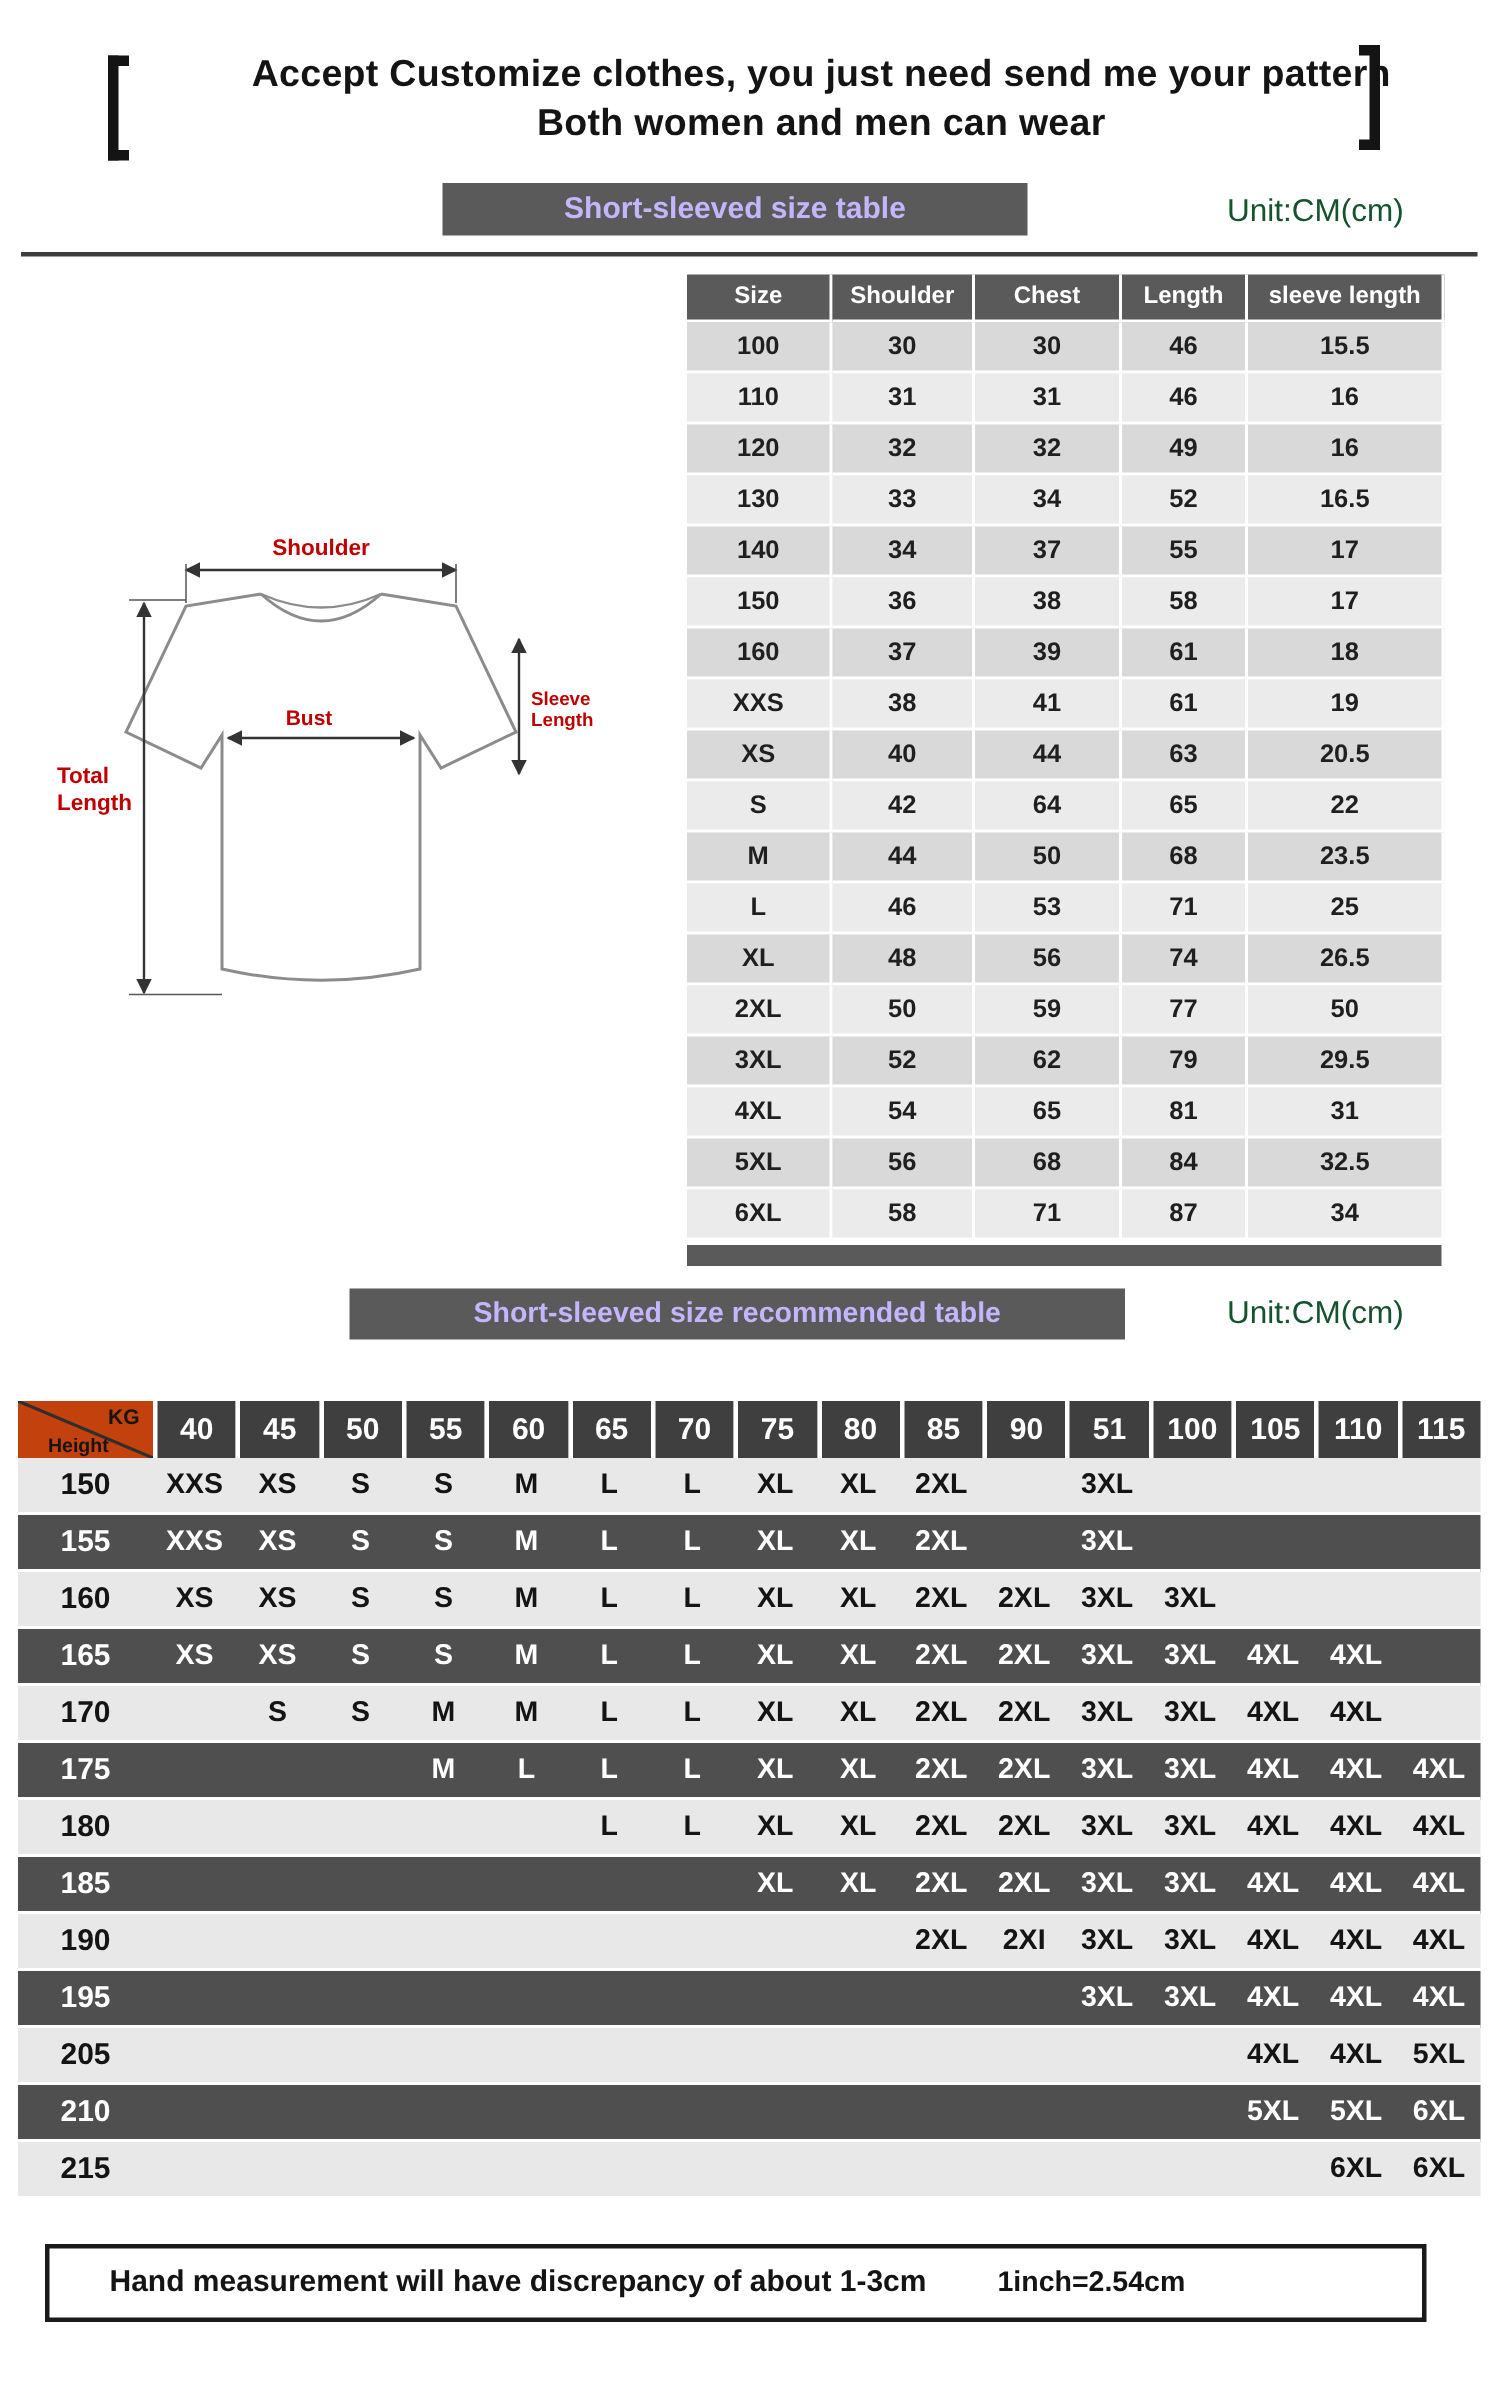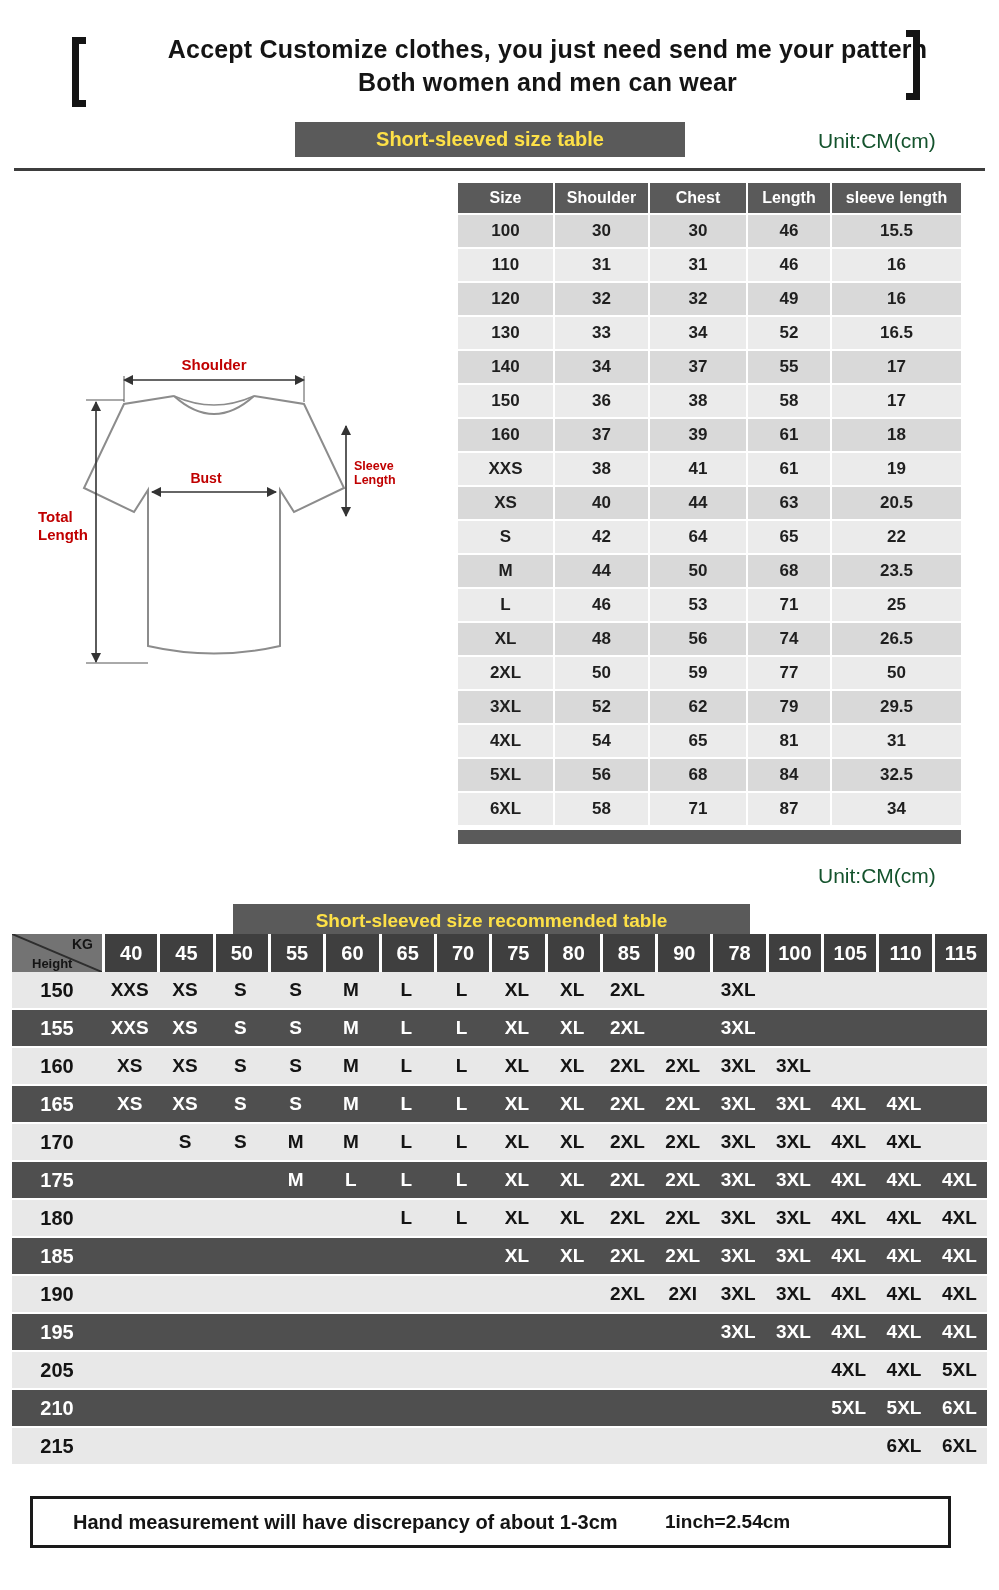--- a/index.html
+++ b/index.html
@@ -6,23 +6,23 @@
 body { background:#ffffff; }
 .page { position:relative; width:999px; height:1590px; background:#fff;
         font-family:"Liberation Sans", sans-serif; color:#141414; overflow:hidden; }
 
 .header-text { position:absolute; top:33px; left:0; width:100%; text-align:center;
                font-size:25px; font-weight:bold; line-height:33px; letter-spacing:0.2px;margin-left:48px; }
 .bracket { position:absolute; width:14px; height:70px; border:7px solid #141414; }
 .bracket.left  { left:72px; top:37px; border-right:none; }
 .bracket.right { left:906px; top:30px; border-left:none; }
 
-.banner { position:absolute; background:#5a5a5a; color:#fde047; font-weight:bold; text-align:center; }
+.banner { position:absolute; background:#5a5a5a; color:#c4b5fd; font-weight:bold; text-align:center; }
 .banner1 { left:295px; top:122px; width:390px; height:35px; font-size:20px; line-height:35px; }
-.banner2 { left:233px; top:904px; width:517px; height:34px; font-size:19px; line-height:34px; }
+.banner2 { left:233px; top:859px; width:517px; height:34px; font-size:19px; line-height:34px; }
 .unit { position:absolute; font-size:21px; font-weight:normal; color:#14532d; }
 .unit1 { left:818px; top:129px; }
 .unit2 { left:818px; top:864px; }
 .hrule { position:absolute; left:14px; top:168px; width:971px; height:3px; background:#3d3d3d; }
 
 .diagram { position:absolute; left:28px; top:350px; }
 .diagram text { font-family:"Liberation Sans", sans-serif; font-weight:bold; }
 .diagram .red { fill:#c00000; }
 
 #size-table { position:absolute; left:458px; top:183px; width:505px;
@@ -31,21 +31,21 @@
                  border-right:2px solid #fff; border-bottom:2px solid #fff; text-align:center;margin-top:40px; }
 #size-table td { font-size:17px; font-weight:bold; color:#1f1f1f; height:34px;
                  border-right:2px solid #fff; border-bottom:2px solid #fff; text-align:center; }
 #size-table tr.odd td  { background:#d9d9d9; }
 #size-table tr.even td { background:#ebebeb; }
 .st-c0{width:97px;} .st-c1{width:95px;} .st-c2{width:98px;} .st-c3{width:84px;} .st-c4{width:131px;}
 .table-bottom-bar { position:absolute; left:458px; top:830px; width:503px; height:14px; background:#5a5a5a; }
 
 #rec-table { position:absolute; left:12px; top:934px; width:975px; }
 .rec-header { display:flex; height:38px; }
-.rec-corner { width:90px; position:relative; background:#737373; }
+.rec-corner { width:90px; position:relative; background:#c2410c; }
 .rec-corner .kg { position:absolute; top:2px; right:9px; font-size:14px; font-weight:bold; }
 .rec-corner .ht { position:absolute; bottom:1px; left:20px; font-size:13px; font-weight:bold; }
 .weights { display:flex; flex:1; }
 .kg-cell { flex:1; background:#3f3f3f; color:#fff; font-weight:bold; font-size:20px;
            text-align:center; line-height:38px; border-left:3px solid #fff; }
 .rec-row { display:flex; height:38px; border-bottom:2px solid #fff; }
 .rec-row.light { background:#e8e8e8; color:#141414; }
 .rec-row.dark  { background:#4f4f4f; color:#fff; }
 .rec-height { width:90px; font-weight:bold; font-size:20px; text-align:center; line-height:36px; }
 .rec-cell { flex:1; font-weight:bold; font-size:19px; text-align:center; line-height:36px; }
@@ -257,21 +257,21 @@
           <div class="kg-cell">45</div>
           <div class="kg-cell">50</div>
           <div class="kg-cell">55</div>
           <div class="kg-cell">60</div>
           <div class="kg-cell">65</div>
           <div class="kg-cell">70</div>
           <div class="kg-cell">75</div>
           <div class="kg-cell">80</div>
           <div class="kg-cell">85</div>
           <div class="kg-cell">90</div>
-          <div class="kg-cell">78</div>
+          <div class="kg-cell">51</div>
           <div class="kg-cell">100</div>
           <div class="kg-cell">105</div>
           <div class="kg-cell">110</div>
           <div class="kg-cell">115</div>
         </div>
     </div>
     <div id="rec-rows">
         <div class="rec-row light">
           <div class="rec-height">150</div>
           <div class="rec-cell">XXS</div>

